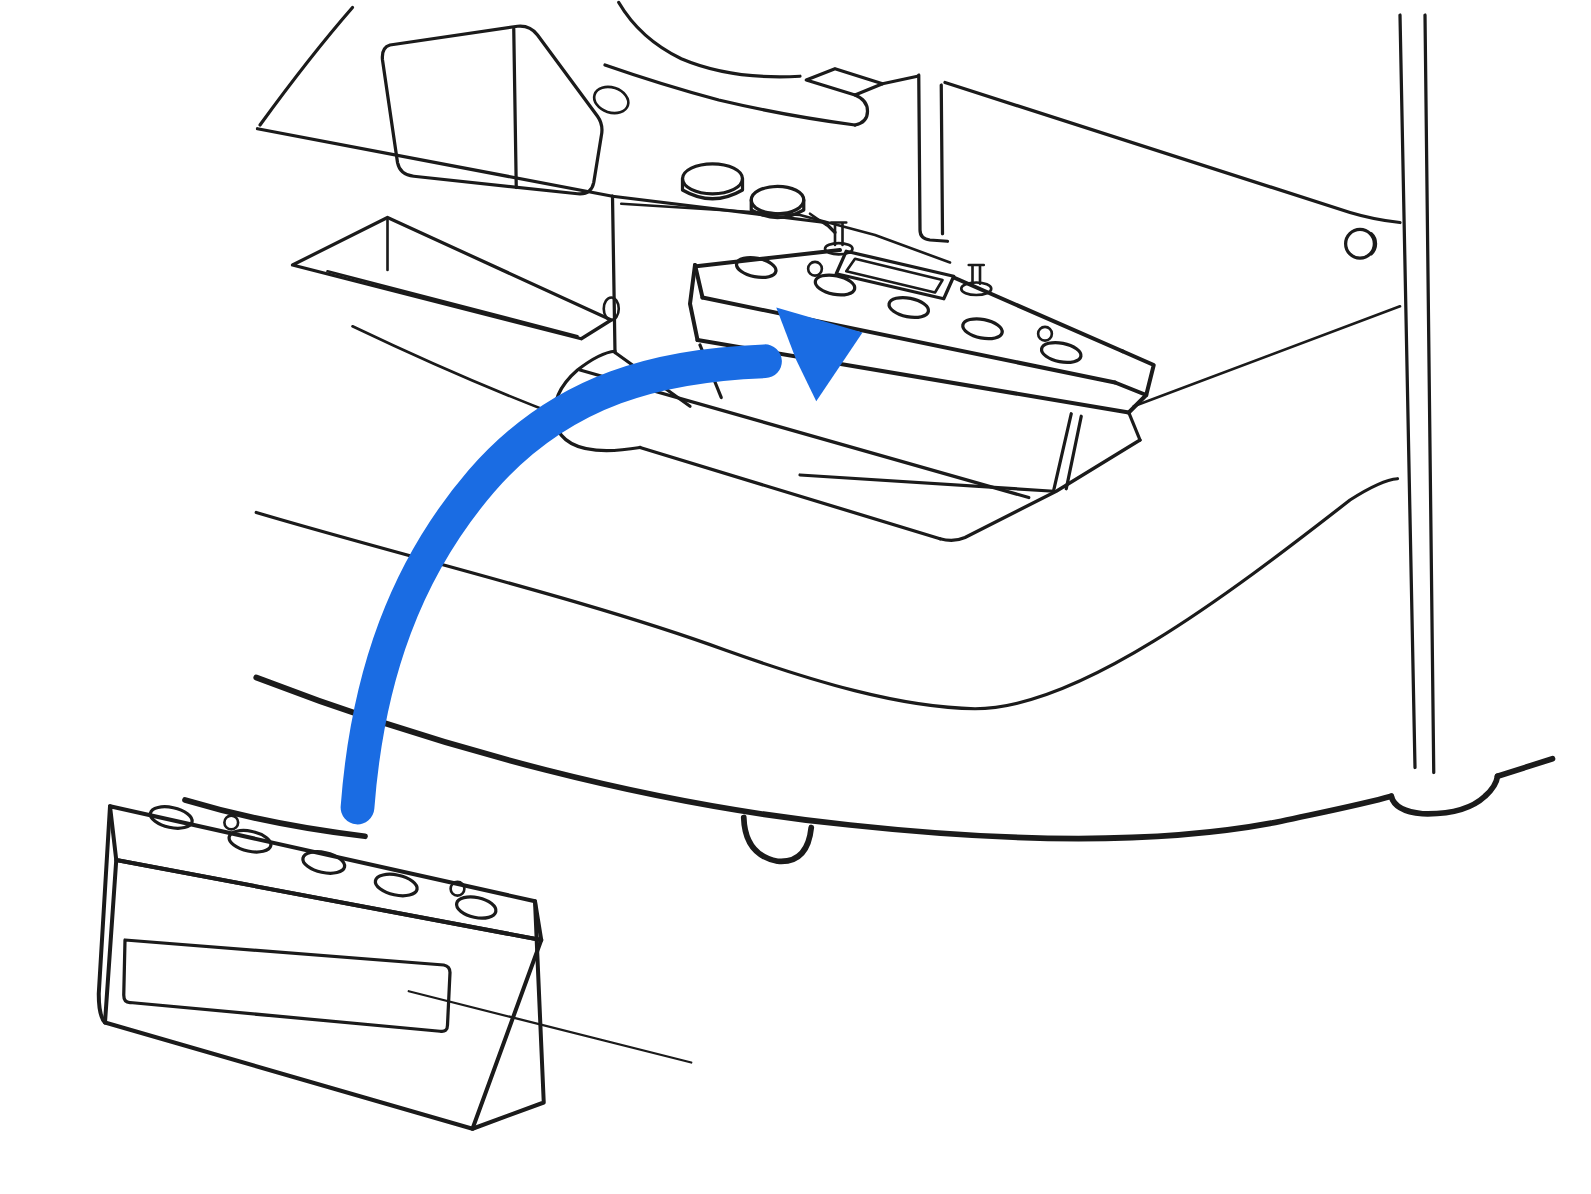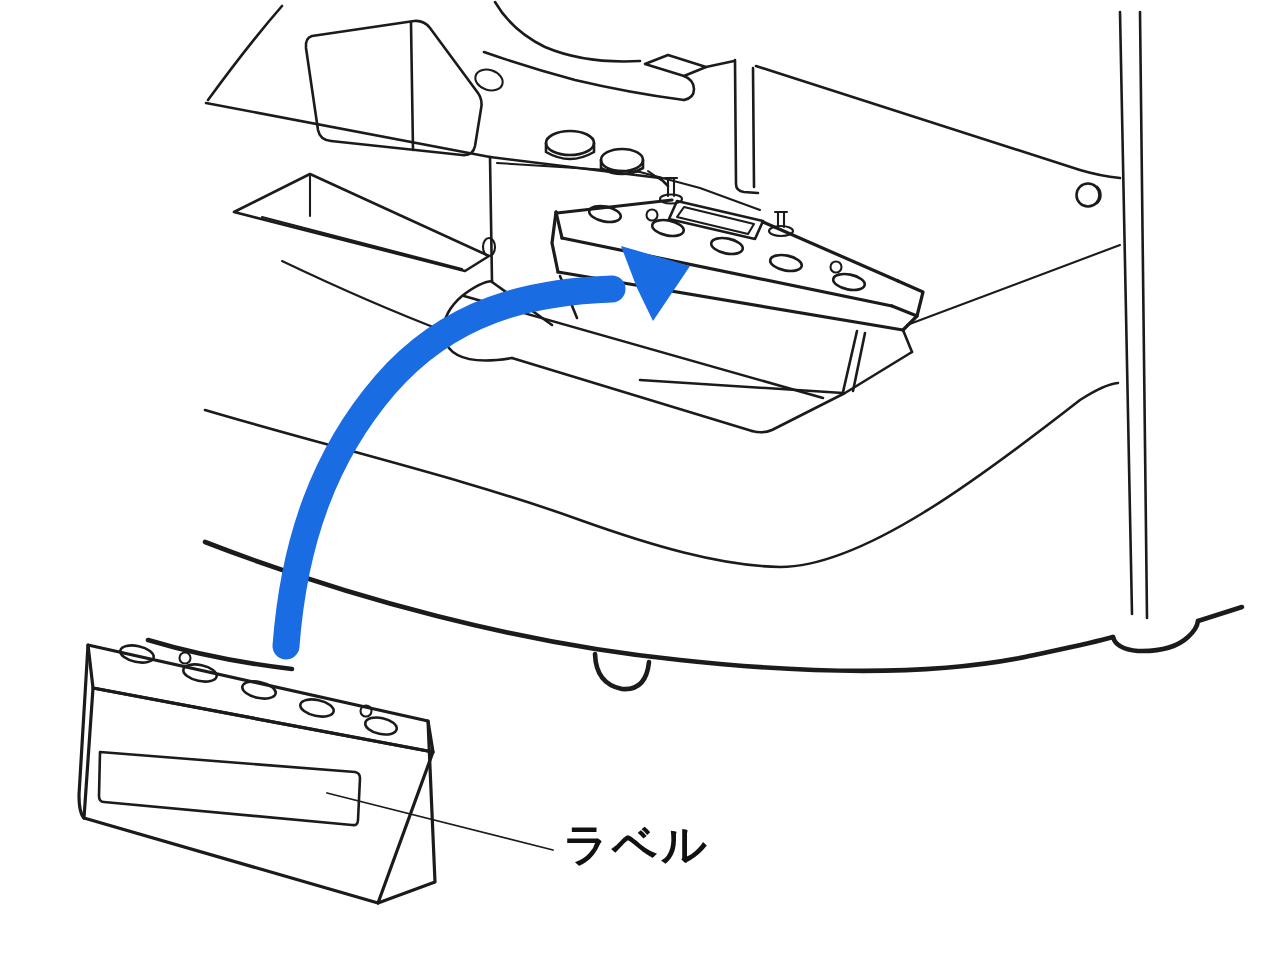--- a/index.html
+++ b/index.html
@@ -158,14 +158,13 @@
     </g>
 
     <g>
       <path class="shaft" d="M 286 646 C 294 540 325 455 385 385 C 450 310 530 292 612 289"></path>
       <polygon class="head" points="690,266 621,246 637,288 653,321"></polygon>
     </g>
 
     <path class="ln thin" d="M 327 793 L 553 850" style="stroke-width:1.8"></path>
   </svg>
 
-  <div class="callout-label">ラベル</div>
 </div>
 
 </body></html>

